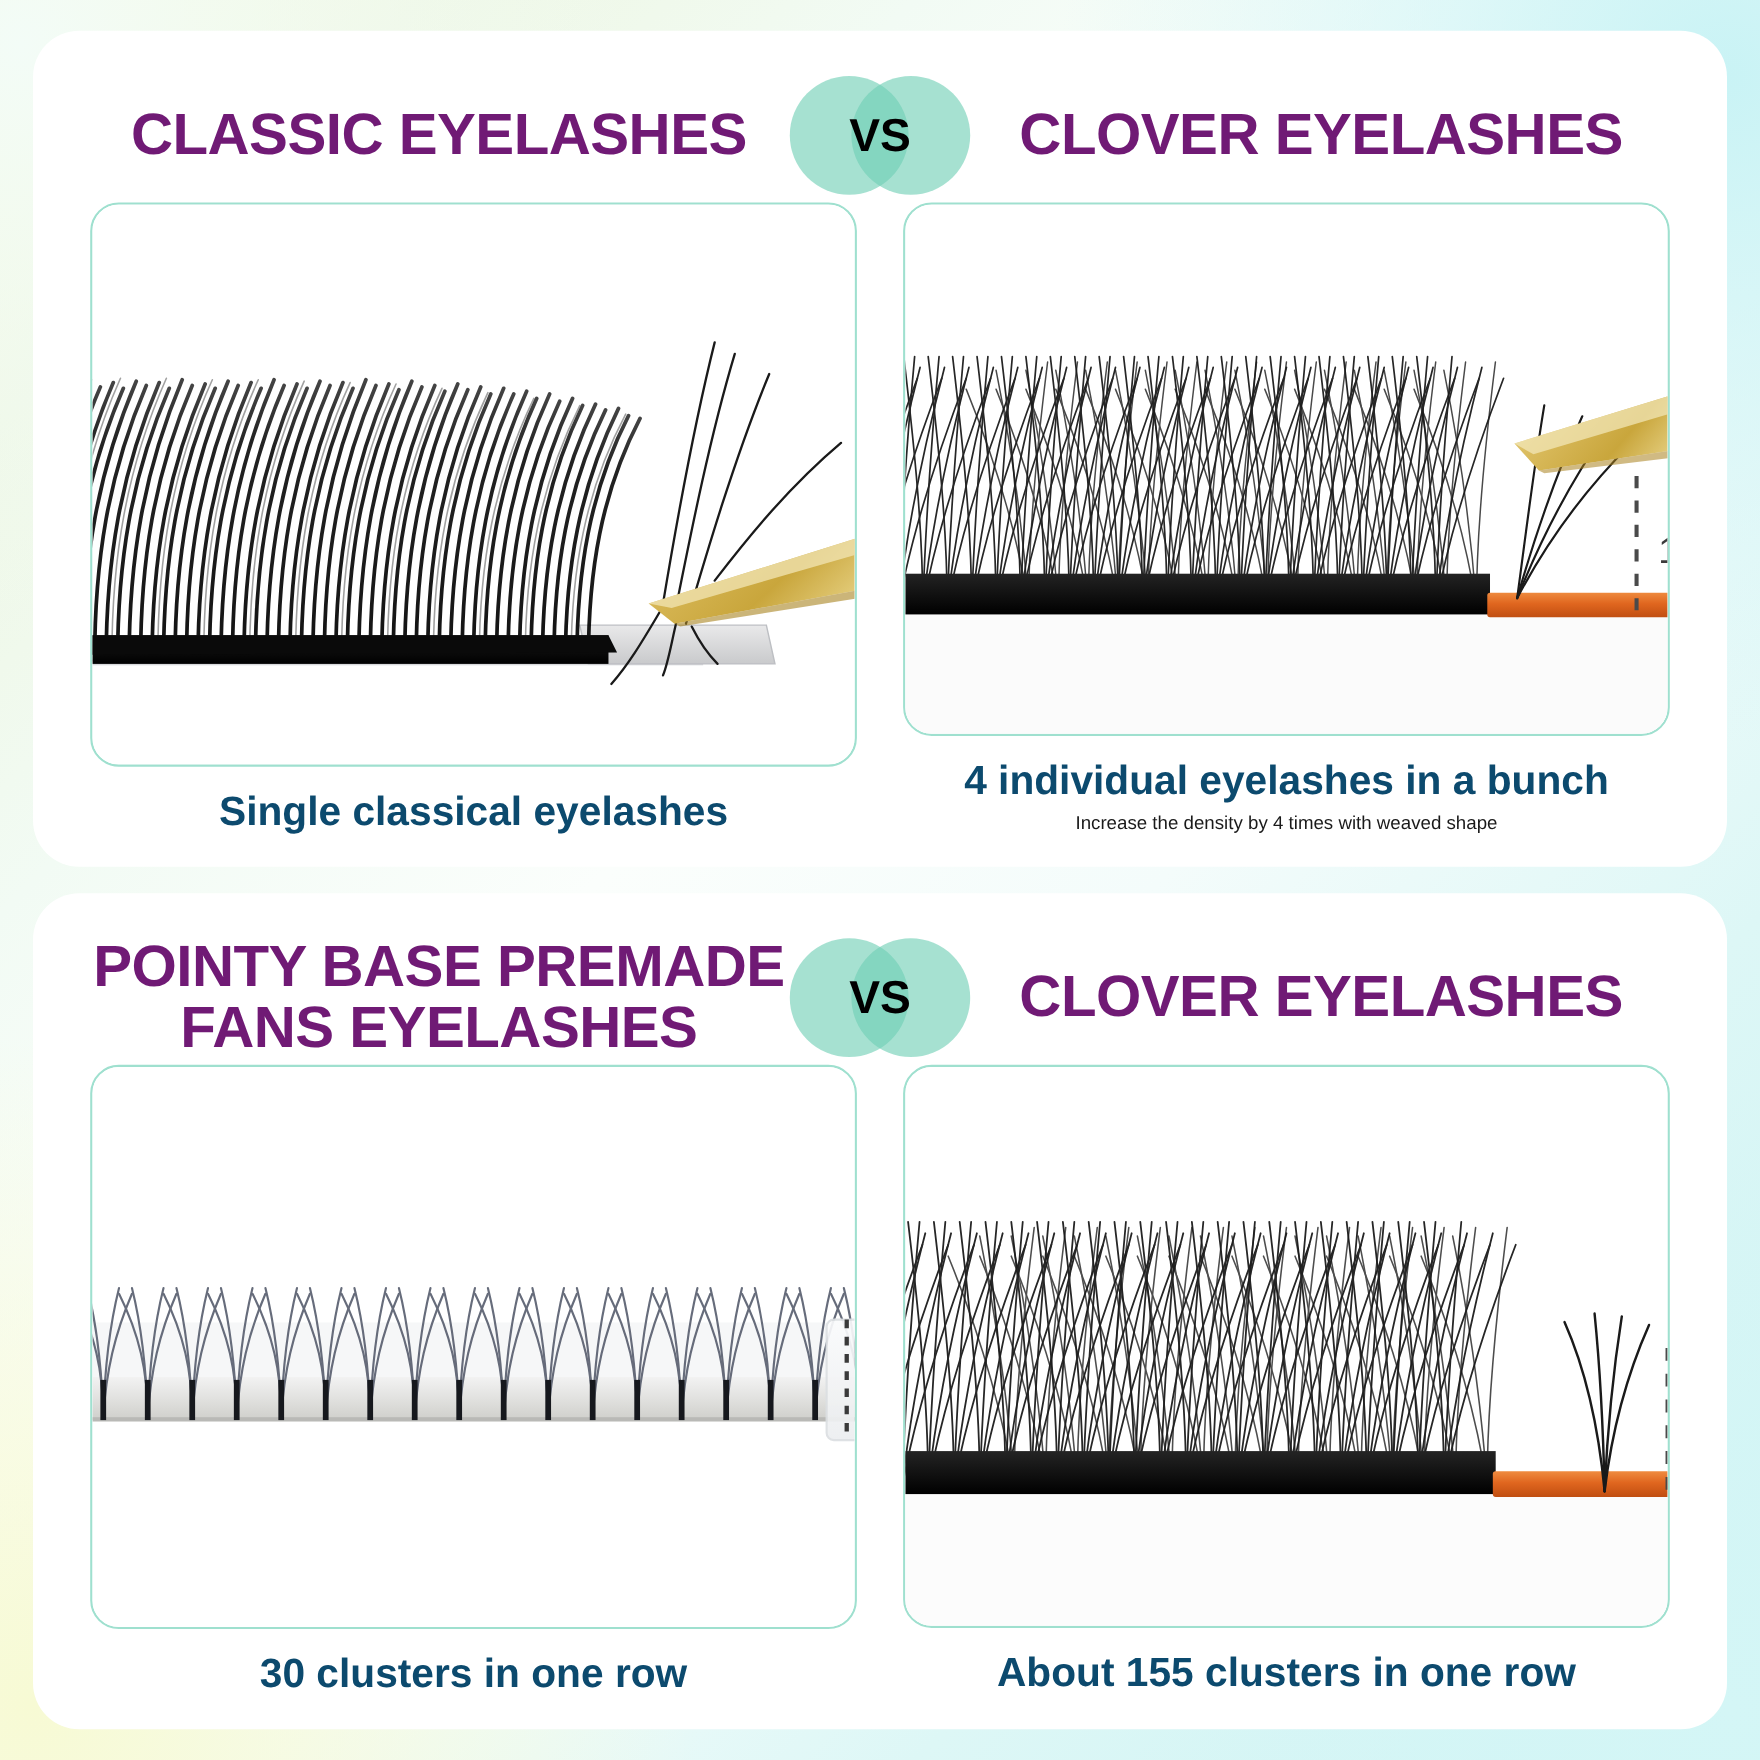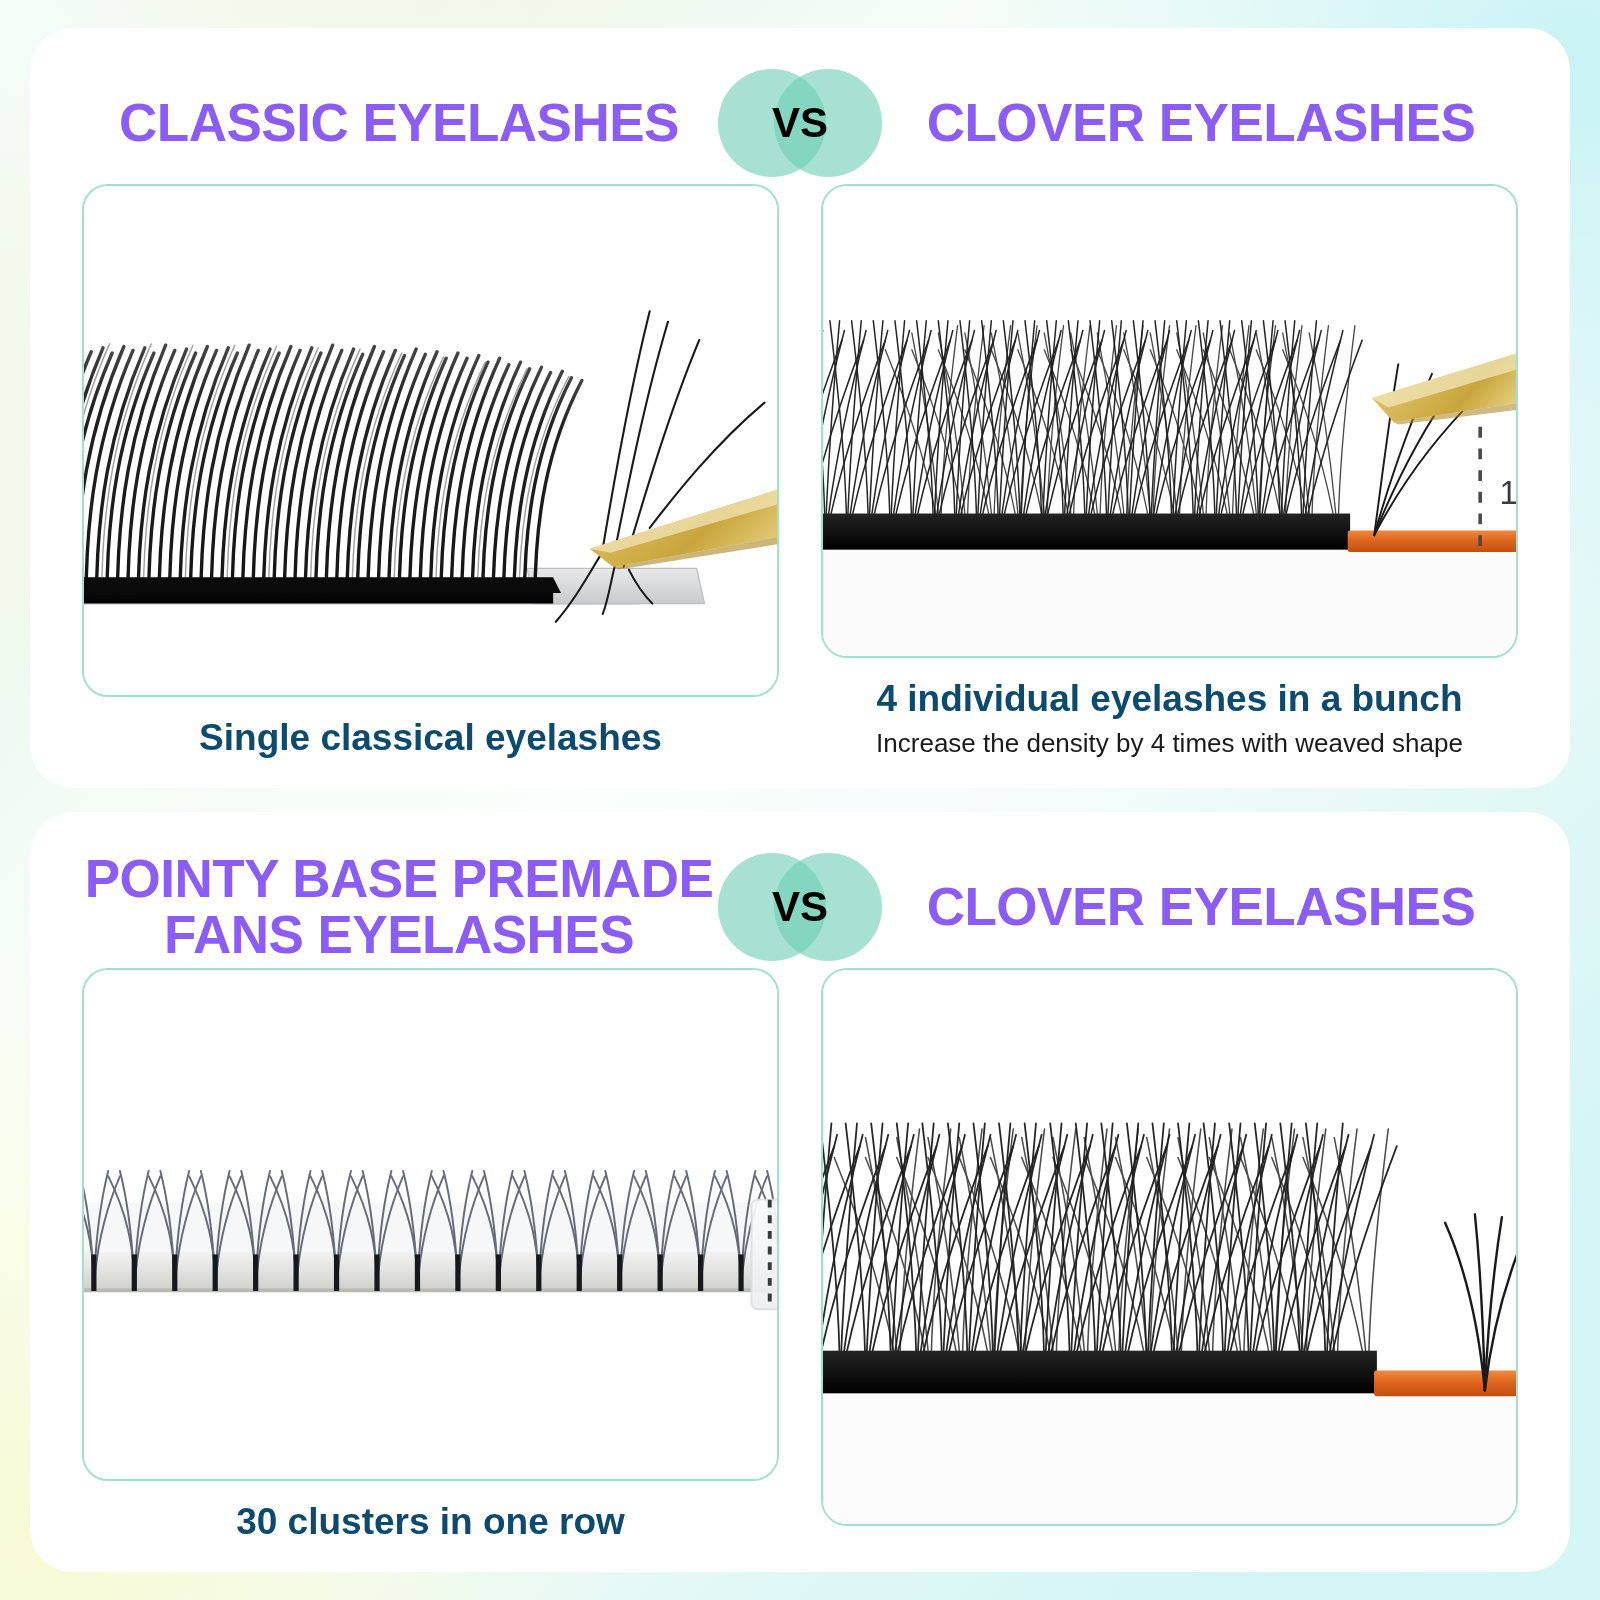--- a/index.html
+++ b/index.html
@@ -64,21 +64,21 @@
   
   .section-head {
     display: flex;
     align-items: center;
     justify-content: center;
     gap: 0px;
     height: 122px;
     flex: 0 0 auto;
   }
   .head-title {
-    color: #8b5cf6;
+    color: #701a75;
     font-size: 53px;
     font-weight: 700;
     letter-spacing: -0.5px;
     line-height: 1.06;
     white-space: pre-line;
   }
   .head-title.left  { text-align: center; flex: 1 1 0; }
   .head-title.right { text-align: center; flex: 1 1 0; }
 
   .vs-badge {
@@ -140,21 +140,21 @@
     flex: 0 0 auto;
   }
   .caption-main {
     color: #0c4a6e;
     font-size: 37px;
     line-height: 1.22;
     font-weight: 700;
   }
   .caption-sub {
     color: #1a1a1a;
-    font-size: 26px;
+    font-size: 17px;
     line-height: 1.28;
     margin-top: 6px;
     font-weight: 400;
   }
   .caption-main.two-line { line-height: 1.24; }
 </style>
 </head>
 <body>
 
 <div class="bg-tint tint-tl"></div>
@@ -603,19 +603,20 @@
               <path d="M552 296 C 554 252, 558 212, 564 174"></path>
               <path d="M552 296 C 557 254, 567 216, 583 180"></path>
             </g>
 
             <line x1="596" y1="196" x2="596" y2="298" stroke="#4a4a4a" stroke-width="3" stroke-dasharray="9 9"></line>
             <text x="614" y="262" font-family="Liberation Sans, sans-serif" font-size="27" fill="#3b3b3b">12mm</text>
           </svg>
         </div>
 
         <div class="caption">
+          <div class="caption-main two-line">About 155 clusters in one row</div>
         </div>
       </div>
 
     </div>
   </div>
 
 </div>
 
 </body></html>

